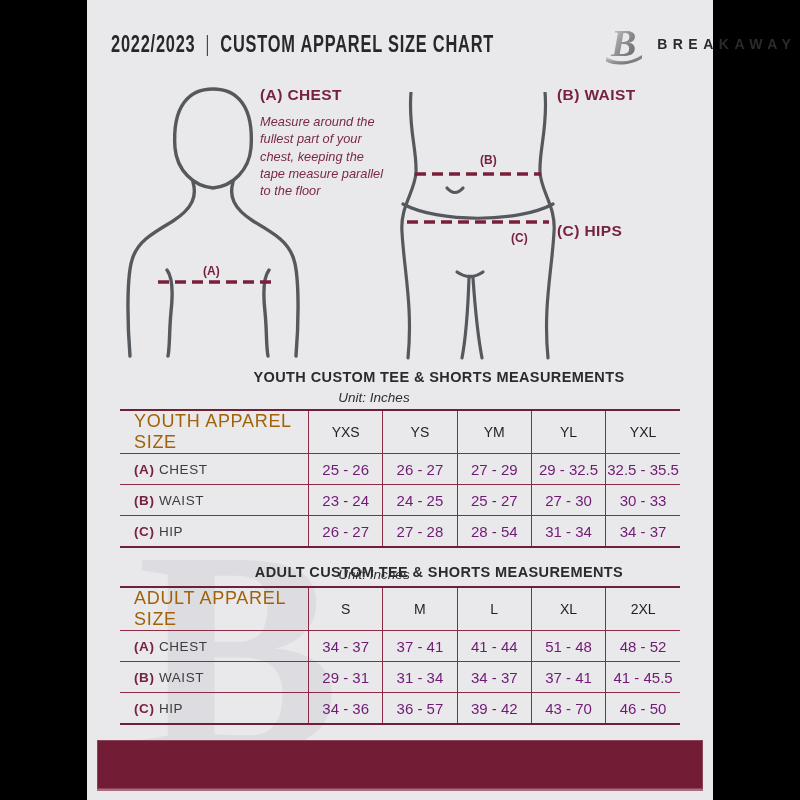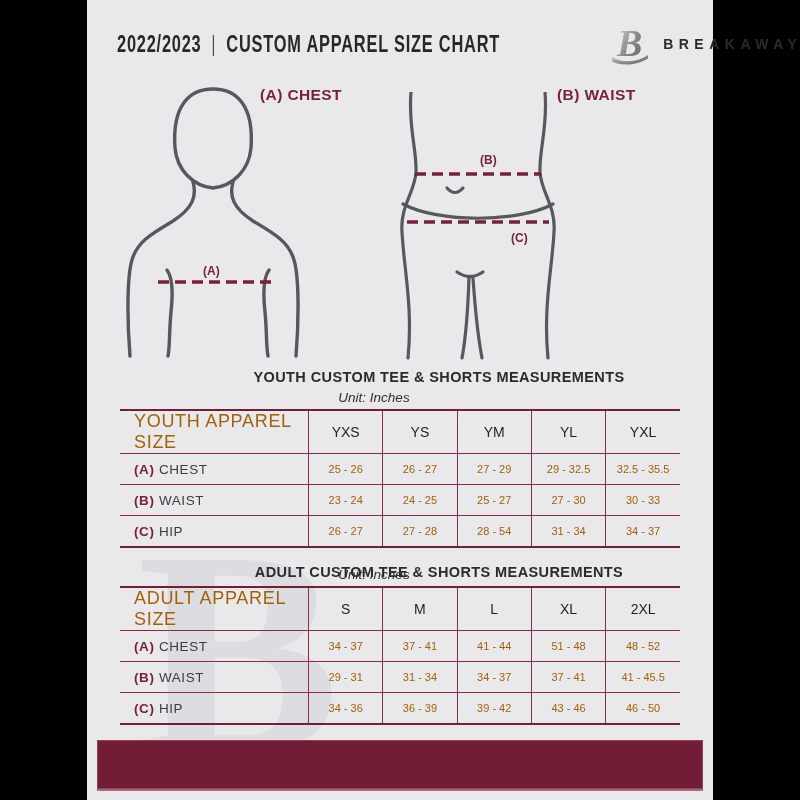--- a/index.html
+++ b/index.html
@@ -6,21 +6,21 @@
   body{
     width:800px;height:800px;background:#000;position:relative;overflow:hidden;
     font-family:"Liberation Sans",sans-serif;
   }
   .page{
     position:absolute;left:87px;top:0;width:626px;height:800px;
     background:#e9e9eb;
   }
   
   .header{
-    position:absolute;top:22px;left:30px;right:16px;height:44px;
+    position:absolute;top:22px;left:24px;right:16px;height:44px;
     display:flex;align-items:center;
   }
   .header-title{
     display:flex;align-items:center;gap:13px;white-space:nowrap;
     font-weight:bold;font-size:21px;color:#28282a;letter-spacing:1px;
     transform:scale(0.78,1.14);transform-origin:left center;
   }
   .header-title .sep{font-weight:normal;color:#47474a;font-size:19px;}
   .logo{display:flex;align-items:center;gap:11px;}
   .brand-word{font-size:14px;font-weight:bold;letter-spacing:5.5px;color:#2b2b2d;}
@@ -51,21 +51,21 @@
   
   .size-table{
     position:absolute;left:33px;width:560px;border-collapse:collapse;table-layout:fixed;
   }
   .youth-table{top:409px;} .adult-table{top:586px;}
   .size-table tr{border-bottom:1.5px solid #8d2b47;}
   .size-table thead tr{border-top:2.2px solid #6f1f38;}
   .size-table tbody tr:last-child{border-bottom:2.2px solid #6f1f38;}
   .size-table th,.size-table td{
     border-left:1.5px solid #8d2b47;height:30px;text-align:center;
-    padding:0;font-size:11px;color:#a16207;vertical-align:middle;
+    padding:0;font-size:15px;color:#701a75;vertical-align:middle;
   }
   .size-table th{font-weight:normal;font-size:14px;color:#1f1f23;}
   .size-table .label-col{
     border-left:none;width:174px;text-align:left;padding-left:14px;
   }
   .size-table th.label-col{
     font-weight:normal;font-size:18px;letter-spacing:0.7px;color:#a16207;
   }
   .size-table td.label-col{font-size:13.5px;letter-spacing:0.6px;color:#3c3c40;}
   .size-table .prefix{font-weight:bold;color:#772140;}
@@ -139,25 +139,31 @@
         <path d="M80,186 C82,215 85,245 89,266"></path>
       </g>
       <path d="M22,82 H148" stroke="#7a1f3a" stroke-width="3.4" stroke-dasharray="11 6"></path>
       <text x="87" y="72" font-size="12" font-weight="bold" fill="#772140">(B)</text>
       <path d="M14,130 H156" stroke="#7a1f3a" stroke-width="3.4" stroke-dasharray="11 6"></path>
       <text x="118" y="150" font-size="12" font-weight="bold" fill="#772140">(C)</text>
     </svg>
 
     <div class="desc-block chest-block">
       <div class="desc-heading">(A) CHEST</div>
+      <div class="desc-body">Measure around the
+fullest part of your
+chest, keeping the
+tape measure parallel
+to the floor</div>
     </div>
     <div class="desc-block waist-block">
       <div class="desc-heading">(B) WAIST</div>
     </div>
     <div class="desc-block hips-block">
+      <div class="desc-heading">(C) HIPS</div>
     </div>
   </div>
 
   <div class="table-layer">
     <div class="section-title youth-title">YOUTH CUSTOM TEE &amp; SHORTS MEASUREMENTS</div>
     <div class="section-unit youth-unit">Unit: Inches</div>
     <table class="size-table youth-table">
         <thead>
           <tr>
             <th class="label-col">YOUTH APPAREL SIZE</th>
@@ -222,23 +228,23 @@
             <td class="label-col"><span class="prefix">(B)</span> WAIST</td>
             <td>29 - 31</td>
             <td>31 - 34</td>
             <td>34 - 37</td>
             <td>37 - 41</td>
             <td>41 - 45.5</td>
           </tr>
           <tr>
             <td class="label-col"><span class="prefix">(C)</span> HIP</td>
             <td>34 - 36</td>
-            <td>36 - 39</td>
+            <td>36 - 57</td>
             <td>39 - 42</td>
-            <td>43 - 46</td>
+            <td>43 - 70</td>
             <td>46 - 50</td>
           </tr>
         </tbody>
       </table>
   </div>
 
   <div class="footer-bar"></div>
 </div>
 
 </body></html>

